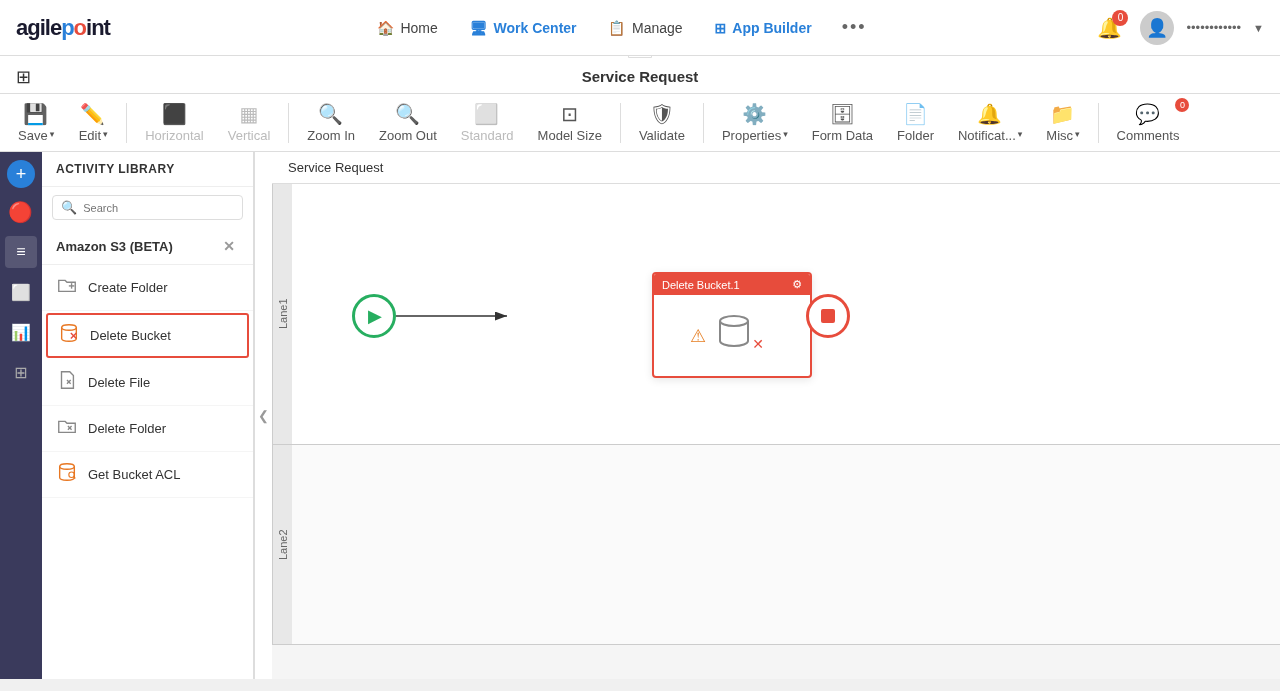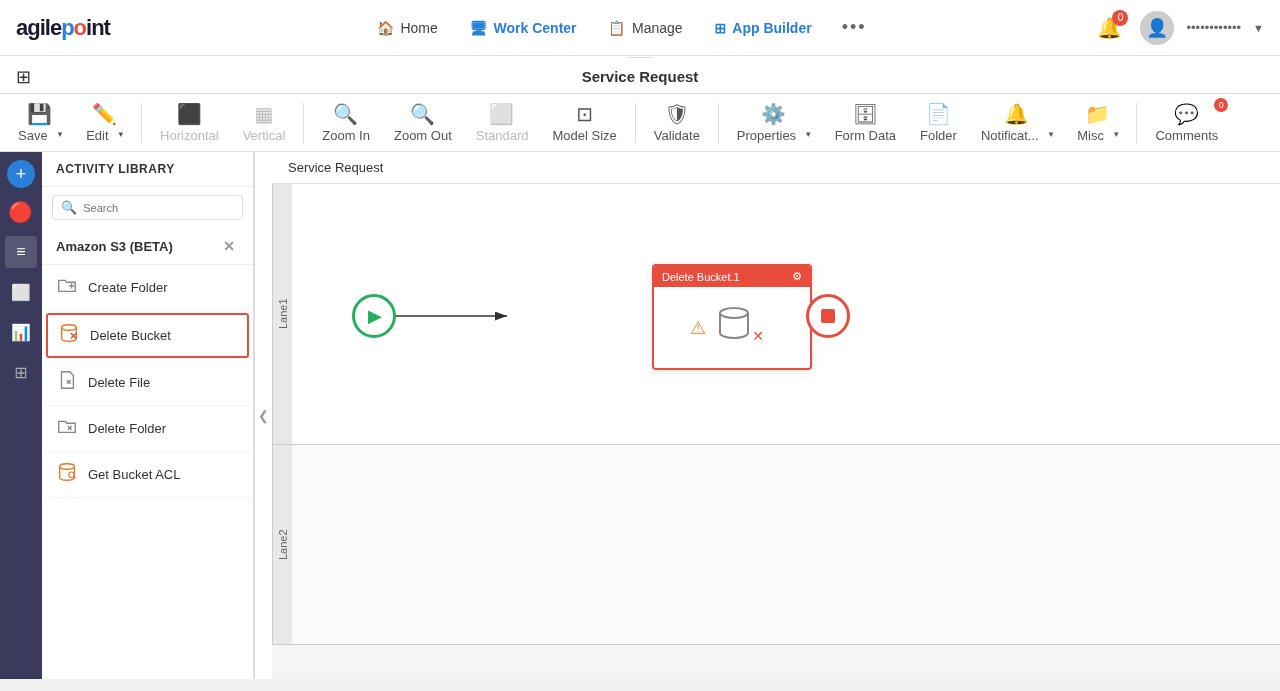--- a/index.html
+++ b/index.html
@@ -51,21 +51,21 @@
       display: flex; align-items: center; background: #fff;
       border-bottom: 1px solid #ddd; padding: 4px 8px; gap: 4px; flex-wrap: nowrap; overflow-x: auto;
     }
     .tool-btn {
       display: flex; flex-direction: column; align-items: center;
       padding: 4px 10px; cursor: pointer; color: #555; min-width: 50px;
       border-radius: 3px;
     }
     .tool-btn .tb-icon { font-size: 20px; margin-bottom: 2px; }
     .tool-btn.disabled { color: #bbb; cursor: default; }
-    .tb-with-arrow { display: flex; align-items: flex-end; gap: 10px; }
+    .tb-with-arrow { display: flex; align-items: flex-end; gap: 2px; }
     .tb-arrow { font-size: 9px; margin-bottom: 4px; }
     .tool-sep { width: 1px; height: 40px; background: #ddd; margin: 0 4px; }
     .comments-badge { position: relative; }
     .comments-badge .badge {
       position: absolute; top: 0; right: 0;
       background: #e74c3c; color: #fff; font-size: 9px;
       width: 14px; height: 14px; border-radius: 50%;
       display: flex; align-items: center; justify-content: center;
     }
 
@@ -144,21 +144,21 @@
 
     .wf-end {
       position: absolute; right: 80px; top: 90px;
       width: 44px; height: 44px; border-radius: 50%;
       border: 3px solid #e74c3c; display: flex; align-items: center; justify-content: center;
       background: #fff; cursor: pointer;
     }
     .stop-icon { width: 14px; height: 14px; background: #e74c3c; border-radius: 2px; }
 
     .wf-node {
-      position: absolute; left: 340px; top: 60px;
+      position: absolute; left: 340px; top: 68px;
       width: 160px; background: #fff;
       border: 2px solid #e74c3c; border-radius: 4px;
       cursor: pointer; box-shadow: 0 2px 8px rgba(0,0,0,0.1);
     }
     .wf-node-header {
       background: #e74c3c; color: #fff; font-size: 11px;
       display: flex; align-items: center; justify-content: space-between;
       padding: 4px 8px; border-radius: 2px 2px 0 0;
     }
     .wf-node-body {

